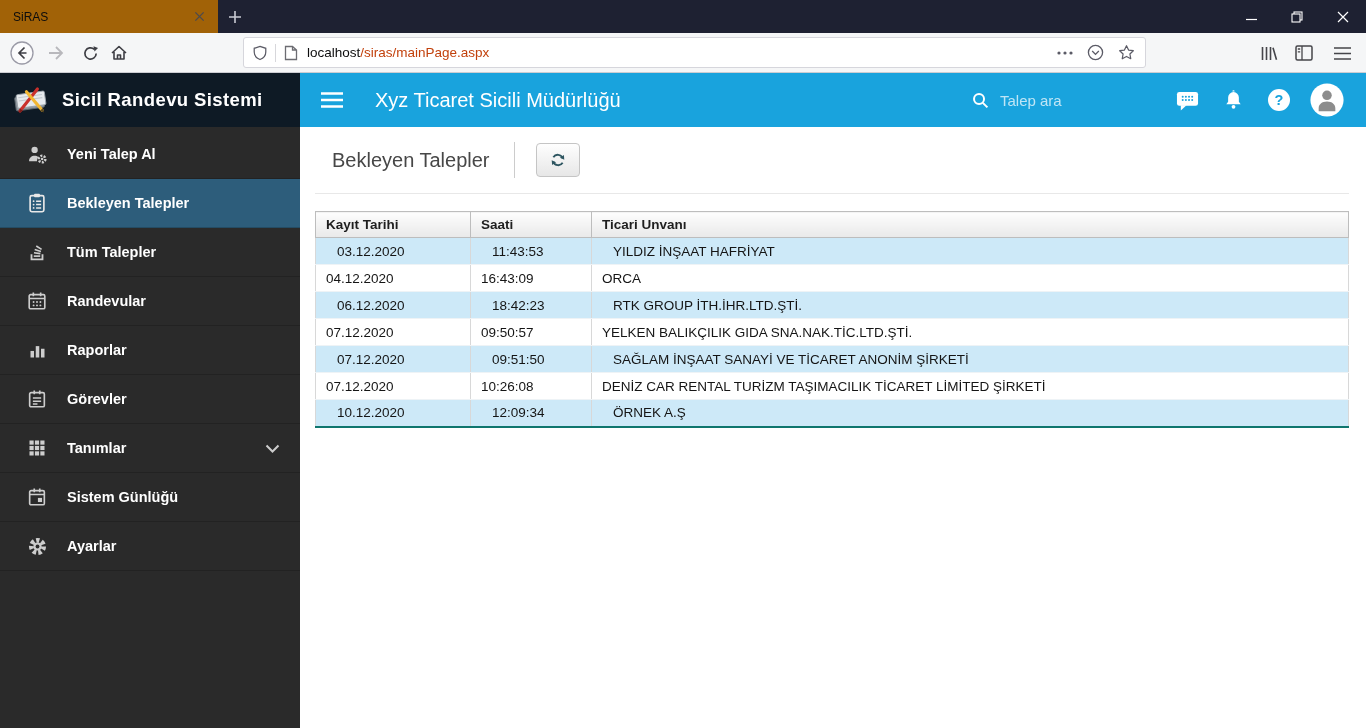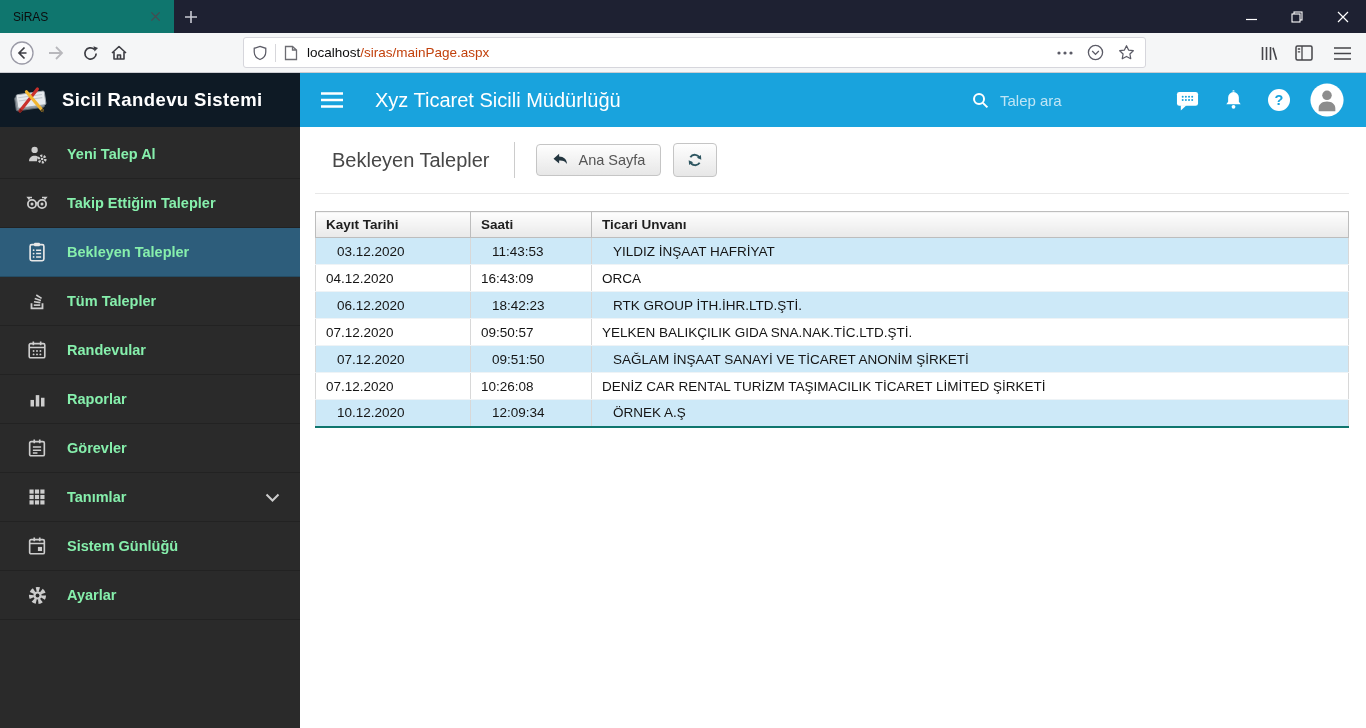--- a/index.html
+++ b/index.html
@@ -2,21 +2,21 @@
 <html><head>
 <meta charset="utf-8">
 <style>
   * { margin:0; padding:0; box-sizing:border-box; }
   html,body { width:1366px; height:728px; overflow:hidden; }
   body { font-family:"Liberation Sans","DejaVu Sans",sans-serif; background:#fff; }
   .screen { width:1366px; height:728px; display:flex; flex-direction:column; }
 
   
   .titlebar { height:33px; background:#1e2132; display:flex; align-items:stretch; flex:0 0 auto; }
-  .tab { width:174px; background:#0f766e; display:flex; align-items:center; padding:0 9px 0 13px; }
+  .tab { width:218px; background:#a16207; display:flex; align-items:center; padding:0 9px 0 13px; }
   .tab-title { font-size:12px; color:#0c0c0d; flex:1; }
   .tab-close { width:20px; height:20px; display:flex; align-items:center; justify-content:center; border-radius:2px; }
   .newtab { width:34px; display:flex; align-items:center; justify-content:center; }
   .win-controls { margin-left:auto; display:flex; }
   .win-btn { width:46px; display:flex; align-items:center; justify-content:center; }
 
   
   .toolbar { height:40px; background:#f5f6f7; border-bottom:1px solid #cccdd2; position:relative; flex:0 0 auto; }
   .tb-btn { position:absolute; top:4px; width:32px; height:32px; display:flex; align-items:center; justify-content:center; border-radius:3px; }
   .urlbar { position:absolute; left:243px; top:4px; width:903px; height:31px; background:#fff; border:1px solid #d6d6dc; border-radius:3px; display:flex; align-items:center; padding:0 8px; }
@@ -27,21 +27,21 @@
   .url-right { display:flex; align-items:center; gap:14px; padding-right:2px; }
 
   
   .app { flex:1; display:flex; min-height:0; }
   .sidebar { width:300px; background:#2a2a2a; display:flex; flex-direction:column; flex:0 0 auto; }
   .brand { height:54px; background:#0e1a25; display:flex; align-items:center; padding-left:9px; gap:9px; flex:0 0 auto; }
   .brand-text { color:#fff; font-size:18.5px; font-weight:600; letter-spacing:.4px; white-space:nowrap; }
   .menu { padding-top:3px; }
   .menu-item { height:49px; display:flex; align-items:center; padding:0 20px 0 25px; cursor:pointer; border-bottom:1px solid rgba(0,0,0,.18); }
   .menu-item .mi-icon { width:24px; height:24px; display:flex; align-items:center; justify-content:center; flex:0 0 auto; }
-  .menu-item .mi-label { color:#86efac; font-size:14.5px; font-weight:600; margin-left:18px; white-space:nowrap; }
+  .menu-item .mi-label { color:#ffffff; font-size:14.5px; font-weight:600; margin-left:18px; white-space:nowrap; }
   .menu-item.active { background:#2d5d7b; }
   .menu-item .mi-caret { margin-left:auto; }
 
   .main { flex:1; display:flex; flex-direction:column; min-width:0; }
   .appbar { height:54px; background:#19a3dd; display:flex; align-items:center; padding:0 22px 0 15px; flex:0 0 auto; }
   .appbar-title { color:#fff; font-size:20px; font-weight:400; margin-left:26px; white-space:nowrap; }
   .search { margin-left:auto; display:flex; align-items:center; gap:10px; margin-right:28px; }
   .search input { background:transparent; border:none; outline:none; color:#fff; font-size:15px; width:130px; font-family:inherit; }
   .search input::placeholder { color:rgba(255,255,255,.72); }
   .appbar-ico { width:34px; height:34px; display:flex; align-items:center; justify-content:center; margin-left:12px; }
@@ -199,32 +199,20 @@
             <svg width="23" height="23" viewBox="0 0 24 24">
                 <circle cx="9" cy="7.2" r="3.3" fill="#cdcdcd"></circle>
                 <path d="M3.2 18.6c0-3.2 2.6-5.3 5.8-5.3 1.5 0 2.9.5 3.9 1.3a4.6 4.6 0 0 0-1.4 3.3v1.2H3.2z" fill="#cdcdcd"></path>
                 <circle cx="16.8" cy="16.8" r="3.4" fill="none" stroke="#cdcdcd" stroke-width="2.6" stroke-dasharray="2.1 1.35"></circle>
                 <circle cx="16.8" cy="16.8" r="1.3" fill="#cdcdcd"></circle>
               </svg>
           </span>
           <span class="mi-label">Yeni Talep Al</span>
         </div>
 
-        <div class="menu-item">
-          <span class="mi-icon">
-            <svg width="24" height="24" viewBox="0 0 24 24">
-                <circle cx="7" cy="13" r="4.1" fill="none" stroke="#cdcdcd" stroke-width="1.8"></circle>
-                <circle cx="17" cy="13" r="4.1" fill="none" stroke="#cdcdcd" stroke-width="1.8"></circle>
-                <circle cx="7" cy="13" r="1.5" fill="#cdcdcd"></circle>
-                <circle cx="17" cy="13" r="1.5" fill="#cdcdcd"></circle>
-                <path d="M10.8 12h2.4M4.5 8.5L3 6.5h4M19.5 8.5L21 6.5h-4" stroke="#cdcdcd" stroke-width="1.6" fill="none"></path>
-              </svg>
-          </span>
-          <span class="mi-label">Takip Ettiğim Talepler</span>
-        </div>
 
         <div class="menu-item active">
           <span class="mi-icon">
             <svg width="22" height="22" viewBox="0 0 24 24">
                 <rect x="4.5" y="4" width="15" height="17.5" rx="1.8" fill="none" stroke="#e8e8e8" stroke-width="1.8"></rect>
                 <rect x="8.8" y="2" width="6.4" height="3.6" rx="1" fill="#e8e8e8"></rect>
                 <circle cx="8.3" cy="10" r="1" fill="#e8e8e8"></circle>
                 <circle cx="8.3" cy="13.7" r="1" fill="#e8e8e8"></circle>
                 <circle cx="8.3" cy="17.4" r="1" fill="#e8e8e8"></circle>
                 <path d="M11 10h5.5M11 13.7h5.5M11 17.4h5.5" stroke="#e8e8e8" stroke-width="1.6"></path>
@@ -385,26 +373,20 @@
               <circle cx="20" cy="14.5" r="5.6" fill="#8c8c8c"></circle>
               <path d="M20 21.8c-6 0-9.8 3.4-9.8 7.8v3.6h19.6v-3.6c0-4.4-3.8-7.8-9.8-7.8z" fill="#8c8c8c"></path>
             </svg>
         </span>
       </div>
 
       <div class="content">
         <div class="content-header">
           <span class="page-title">Bekleyen Talepler</span>
           <span class="vdiv"></span>
-          <button class="btn">
-            <svg width="18" height="15" viewBox="0 0 24 20">
-                <path d="M9.5 1L2 7.5l7.5 6.5v-4.1c5-.3 8.2 1.1 10.5 4.6-.4-6.4-4.3-9.7-10.5-9.9z" fill="#243640"></path>
-              </svg>
-            <span>Ana Sayfa</span>
-          </button>
           <button class="btn icon-only">
             <svg width="18" height="18" viewBox="0 0 24 24">
                 <path d="M5.8 8.2a7 7 0 0 1 12.4 1.4" fill="none" stroke="#2d5560" stroke-width="2.5"></path>
                 <polygon points="19.8,5.2 20.4,11.6 14.6,9.1" fill="#2d5560"></polygon>
                 <path d="M18.2 15.8a7 7 0 0 1-12.4-1.4" fill="none" stroke="#2d5560" stroke-width="2.5"></path>
                 <polygon points="4.2,18.8 3.6,12.4 9.4,14.9" fill="#2d5560"></polygon>
               </svg>
           </button>
         </div>
 

